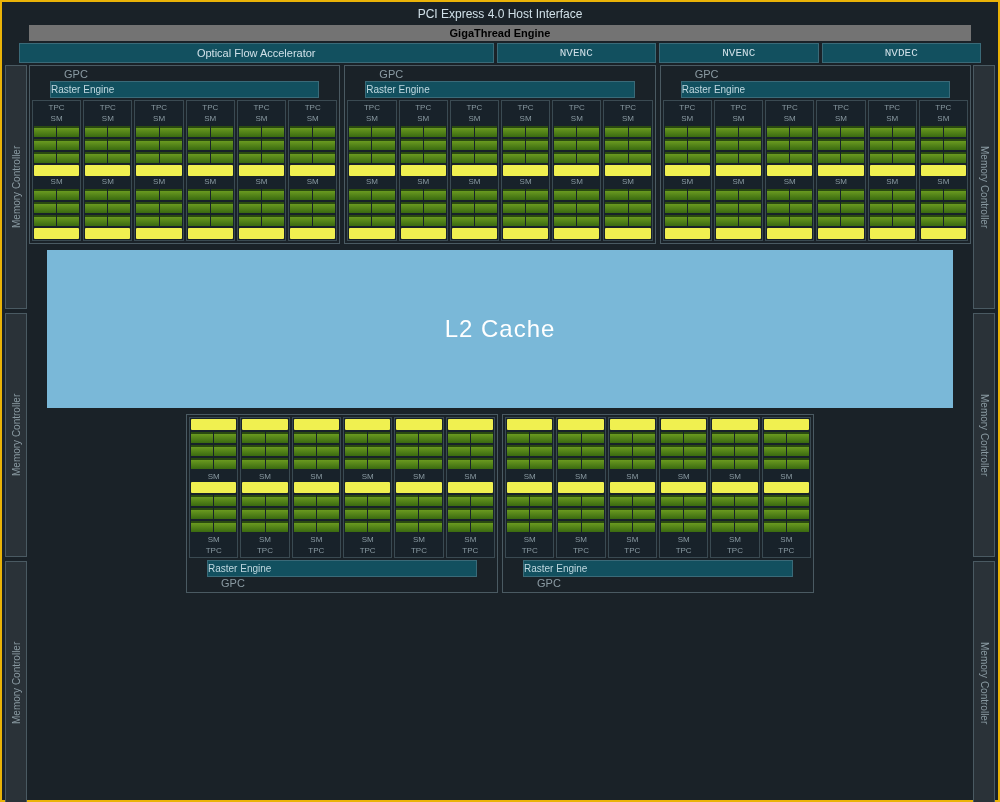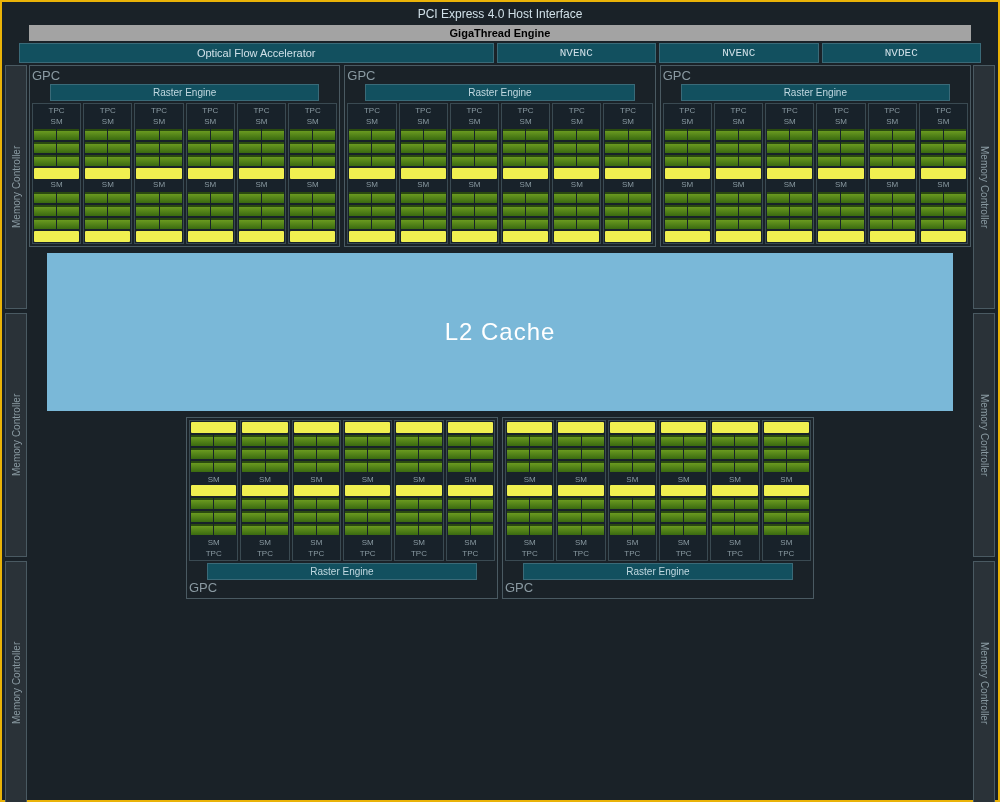--- a/index.html
+++ b/index.html
@@ -18,21 +18,21 @@
   background: #1a2228;
   padding: 3px;
 }
 .header-bar {
   text-align: center;
   font-size: 12px;
   padding: 2px 0;
   color: #d0e0e8;
 }
 .orange-bar {
-  background: #a3a3a3;
+  background: #737373;
   color: #000;
   text-align: center;
   font-size: 11px;
   font-weight: bold;
   padding: 2px 0;
   margin: 2px 24px;
 }
 .top-band {
   display: flex;
   gap: 3px;
@@ -82,28 +82,28 @@
 .gpc-row.bottom { justify-content: center; }
 .gpc {
   flex: 1;
   border: 1px solid #4a5a62;
   background: #1a2228;
   padding: 2px;
   position: relative;
   max-width: 312px;
 }
 .gpc-label {
-  font-size: 13px;
+  font-size: 11px;
   color: #8a9aa2;
   margin-bottom: 1px;
+  margin-left: 32px;
 }
 .raster {
   background: #12505f;
   border: 1px solid #3a6a78;
-  text-align: center;
   font-size: 10px;
   padding: 2px 0;
   margin: 0 18px 2px 18px;
   color: #c0d8e0;
 }
 .tpc-row {
   display: flex;
   gap: 2px;
 }
 .tpc {

